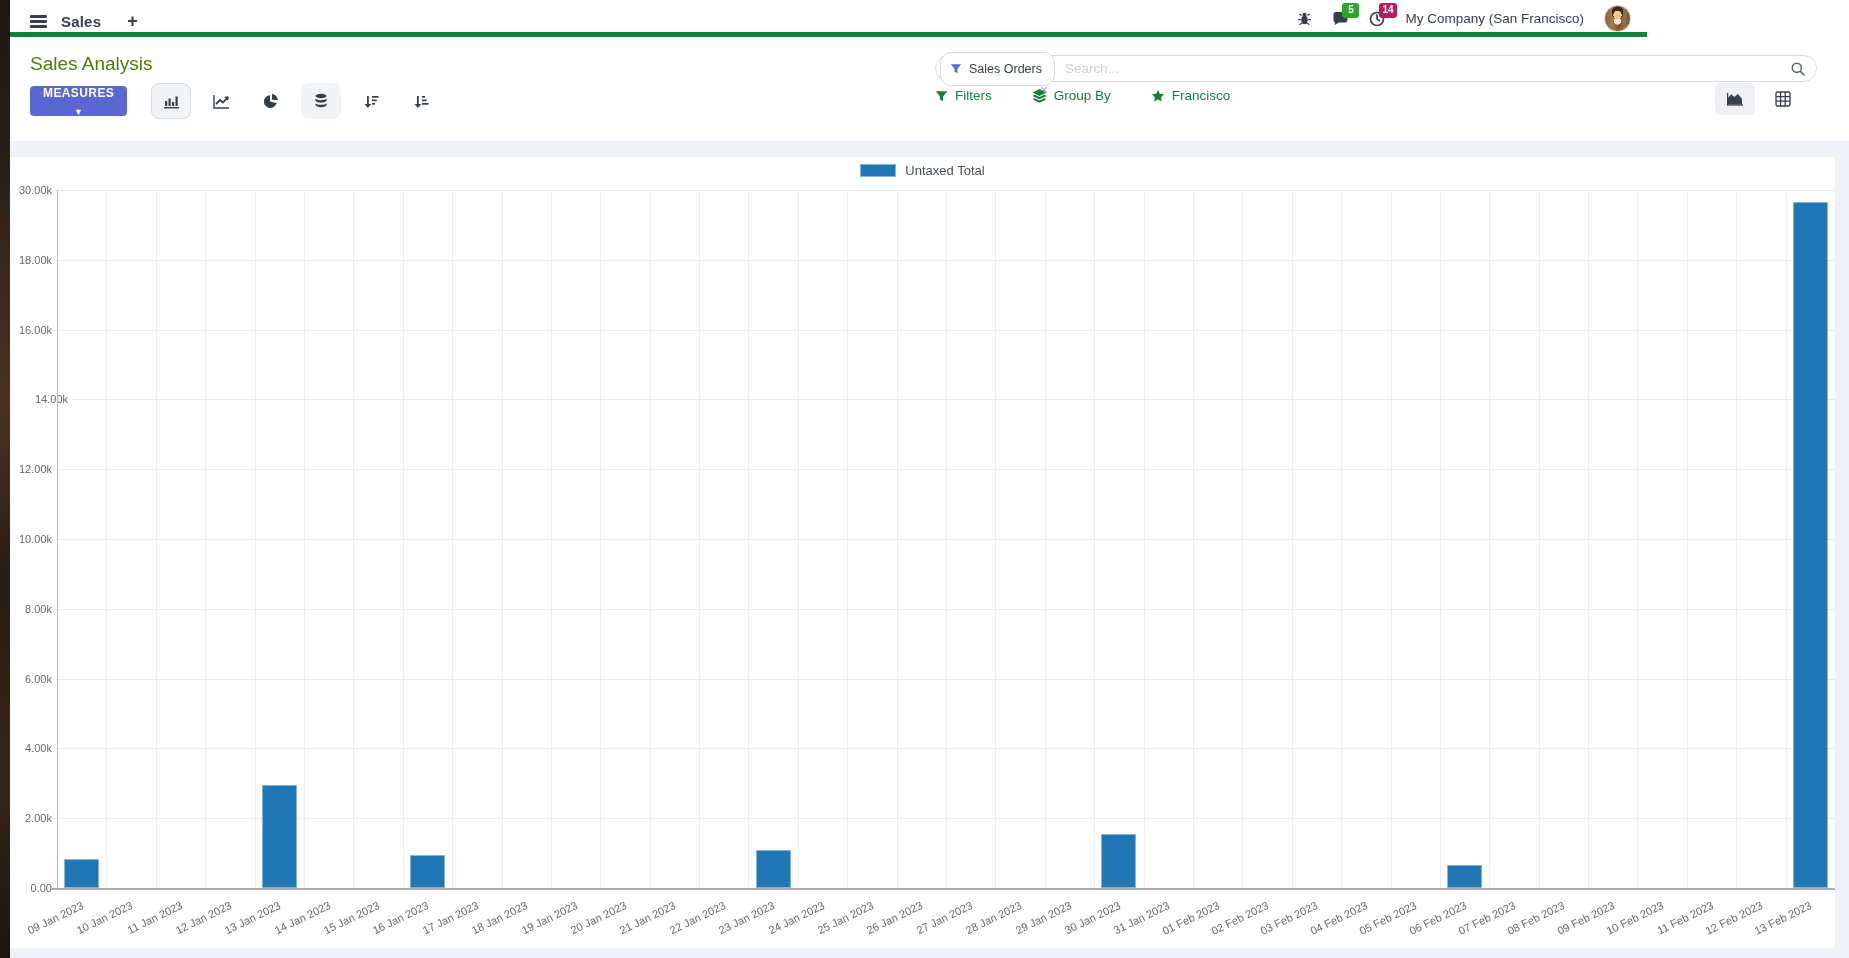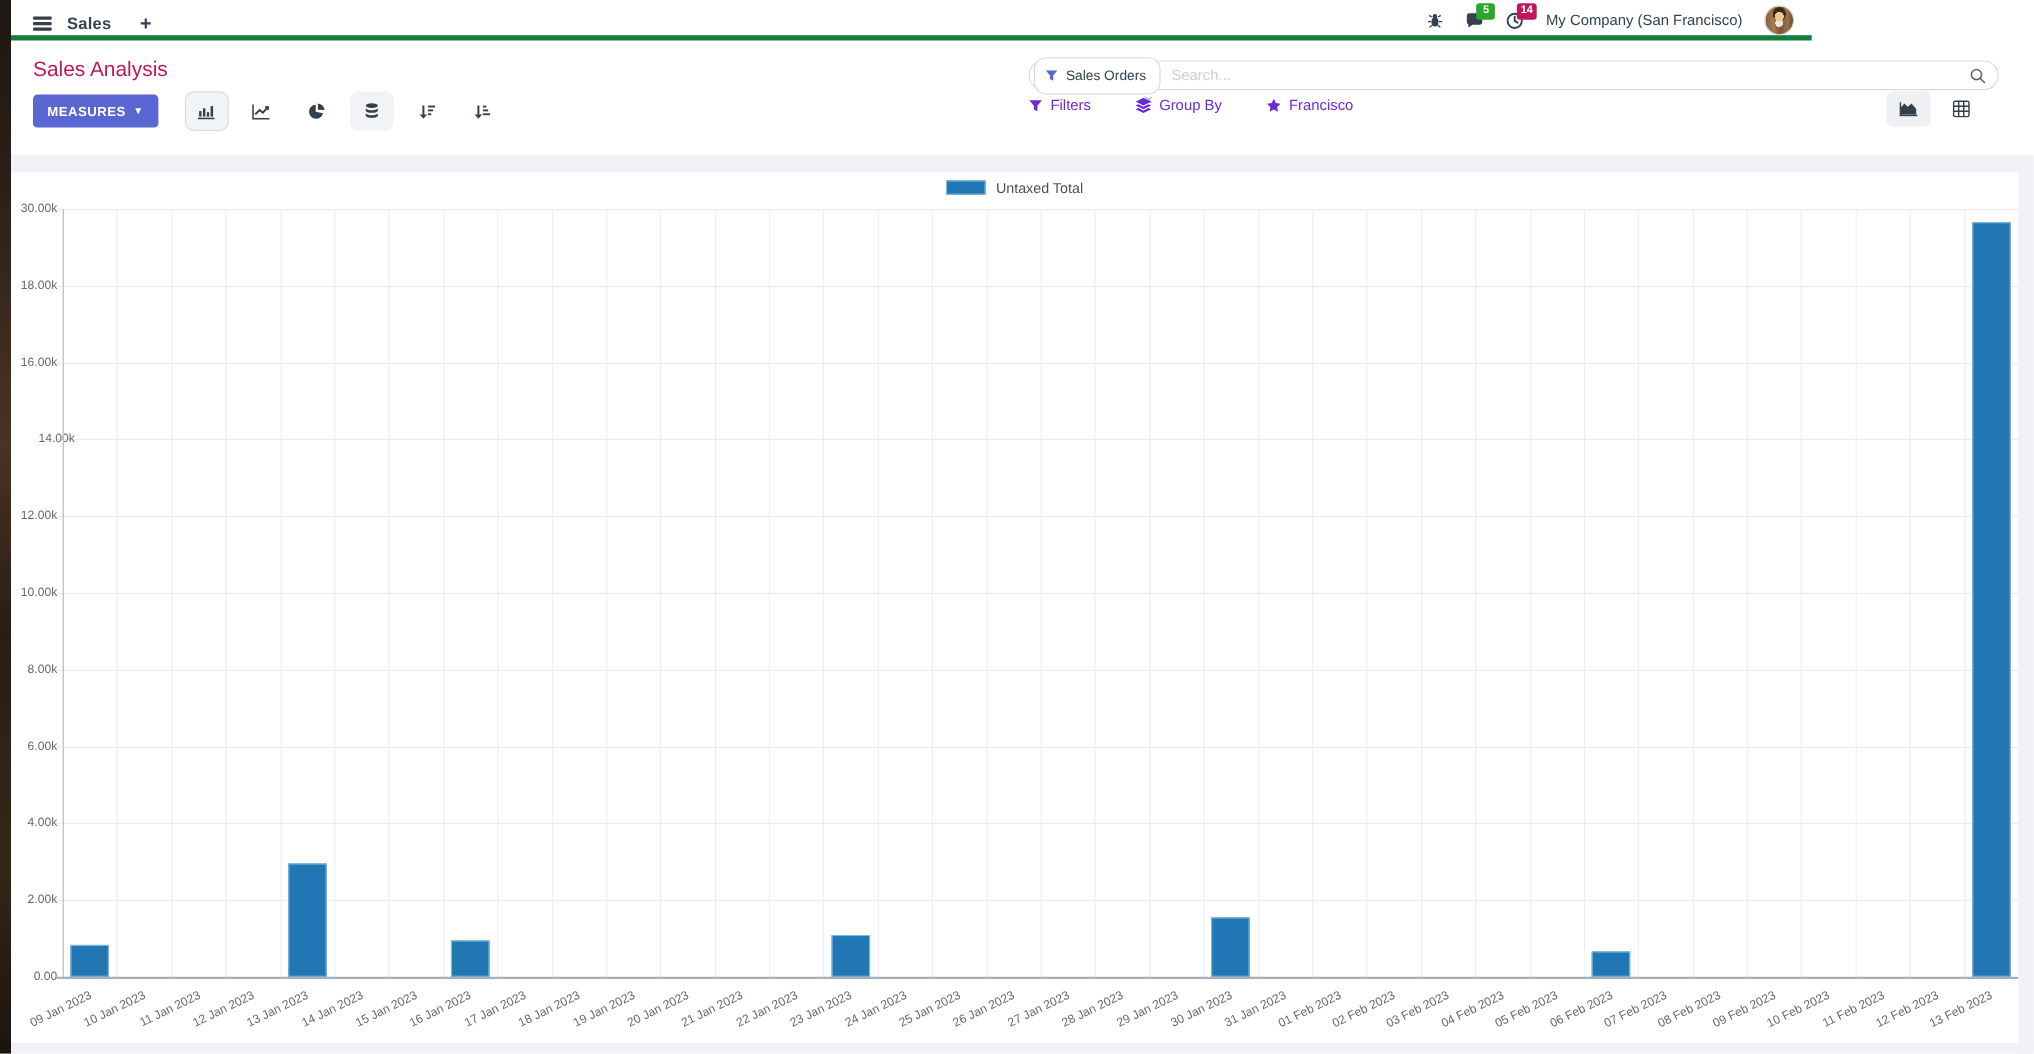--- a/index.html
+++ b/index.html
@@ -31,43 +31,43 @@
   .avatar { width:27px; height:27px; border-radius:50%;
     background:
       radial-gradient(circle at 50% 36%, #f0c493 0 20%, rgba(0,0,0,0) 21%),
       radial-gradient(circle at 50% 26%, #3a2b20 0 26%, rgba(0,0,0,0) 27%),
       radial-gradient(circle at 50% 60%, #e8e4de 0 18%, rgba(0,0,0,0) 19%),
       linear-gradient(90deg,#8a6240,#a67a4e 30%,#7a5336 55%,#96734a 80%,#6e4c31);
     border:1px solid #d8d2c8; cursor:pointer; }
 
   
   .control-panel { position:absolute; left:0; top:37px; width:1839px; height:104px; background:#fff; }
-  .cp-title { position:absolute; left:20px; top:16px; font-size:19px; color:#be185d; }
+  .cp-title { position:absolute; left:20px; top:16px; font-size:19px; color:#4d7c0f; }
   .cp-row2 { position:absolute; left:20px; top:46px; display:flex; align-items:center; }
   .btn-measures { height:30px; padding:0 13px; border:none; border-radius:4px; background:#5a66d2;
     color:#fff; font-size:12px; font-weight:700; letter-spacing:.4px; display:flex; align-items:center; gap:7px; cursor:pointer;
-    font-family:"Liberation Sans", sans-serif; }
+    font-family:"Liberation Sans", sans-serif;flex-direction:column; }
   .caret { font-size:9px; }
   .gtools { display:flex; align-items:center; margin-left:24px; gap:10px; }
   .gbtn { width:40px; height:36px; display:flex; align-items:center; justify-content:center;
     color:#33404c; background:transparent; border:1px solid transparent; border-radius:8px; cursor:pointer; }
   .gbtn.active-bordered { background:#f2f3f6; border-color:#d8dbe0; }
   .gbtn.active { background:#f2f3f6; }
 
   .searchbox { position:absolute; left:925px; top:18px; width:882px; height:27px; background:#fff;
     border:1px solid #d6d9dd; border-radius:14px; display:flex; align-items:center; padding:0 10px 0 4px; }
   .facet { display:flex; align-items:center; gap:7px; height:34px; padding:0 12px 0 9px;
     border:1px solid #d5d8dc; border-radius:11px; background:#fff; cursor:pointer; }
   .facet-label { font-size:12.5px; color:#33414f; white-space:nowrap; }
   .search-placeholder { margin-left:10px; font-size:13.5px; color:#ccd1d6; flex:1; }
   .search-glass { color:#5c6670; display:flex; cursor:pointer; }
   .facet-close { position:absolute; left:1030px; top:46px; color:#8fa5e0; font-size:14px; line-height:1; cursor:pointer; }
 
   .cp-menus { position:absolute; left:925px; top:51px; display:flex; align-items:center; gap:40px; }
-  .cp-menu { display:flex; align-items:flex-end; gap:7px; font-size:13.5px; color:#6d28d9; cursor:pointer; }
+  .cp-menu { display:flex; align-items:flex-end; gap:7px; font-size:13.5px; color:#15803d; cursor:pointer; }
   .cp-menu svg { display:block; }
 
   .view-switch { position:absolute; left:1705px; top:46px; display:flex; align-items:center; gap:8px; }
   .vbtn { width:40px; height:32px; display:flex; align-items:center; justify-content:center;
     color:#33404c; border-radius:6px; cursor:pointer; }
   .vbtn.active { background:#eef0f3; }
 
   
   .gap-band { position:absolute; left:0; top:141px; width:1839px; height:16px; background:#f1f2f7; }
   .sb-right { position:absolute; left:1825px; top:157px; width:14px; height:801px; background:#f1f2f7; }

